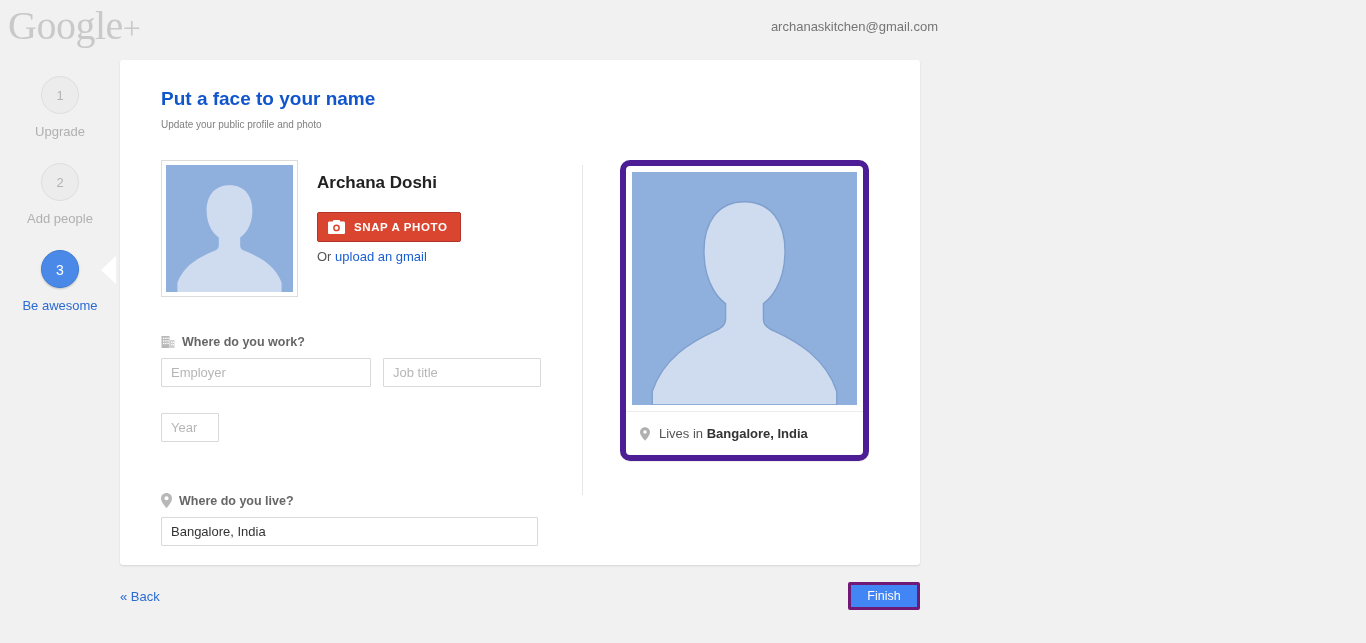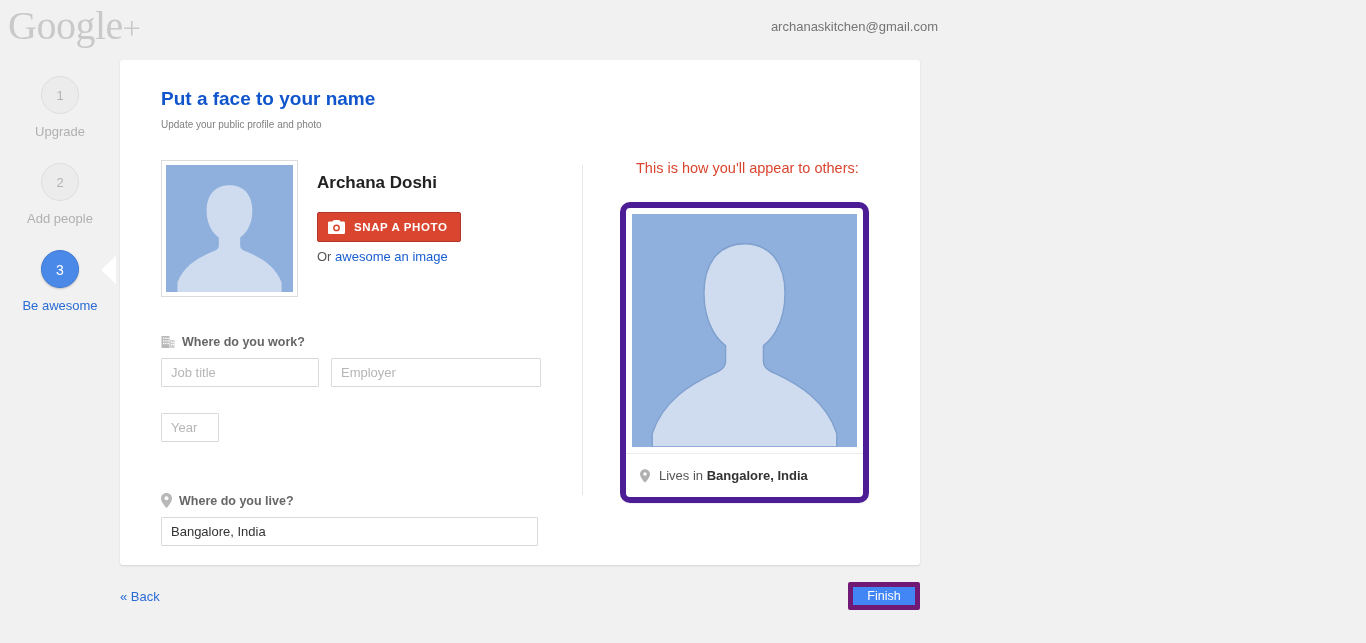--- a/index.html
+++ b/index.html
@@ -140,21 +140,21 @@
   .preview-meta b { color: #333; }
 
   
   .back-link {
     position: absolute; left: 120px; top: 589px;
     font-size: 13px; color: #2b6bd4; text-decoration: none; cursor: pointer;
   }
   .finish-btn {
     position: absolute; left: 848px; top: 582px;
     width: 72px; height: 28px;
-    background: #4285f4; border: 5px solid #701a75; border-radius: 2px;
+    background: #4285f4; border: 3px solid #701a75; border-radius: 2px;
     color: #fff; font-size: 12.5px; font-family: "Liberation Sans", sans-serif;
     cursor: pointer;
   }
   .icn { flex: 0 0 auto; display: inline-block; }
 </style>
 </head>
 <body>
 
 <div id="root">
 
@@ -205,21 +205,21 @@
         <svg width="17" height="14" viewBox="0 0 17 14">
           <path fill="#ffffff" d="M5.6 0l-1 1.6H1.3C.6 1.6 0 2.2 0 2.9v9.8c0 .7.6 1.3 1.3 1.3h14.4c.7 0 1.3-.6 1.3-1.3V2.9c0-.7-.6-1.3-1.3-1.3h-3.3L11.4 0H5.6z"></path>
           <circle cx="8.5" cy="7.9" r="3.4" fill="#d9452f"></circle>
           <circle cx="8.5" cy="7.9" r="1.9" fill="#ffffff"></circle>
         </svg>
         <span>SNAP A PHOTO</span>
       </div>
 
       <div class="or-line">
         <span>Or</span>
-        <a href="#">awesome an image</a>
+        <a href="#">upload an gmail</a>
       </div>
 
       <div class="field-group fg-work">
         <div class="field-label">
           <svg class="icn" width="14" height="14" viewBox="0 0 14 14">
             <rect x="0.5" y="1" width="8" height="12" fill="#b8b8b8"></rect>
             <rect x="9" y="5" width="4.5" height="8" fill="#cfcfcf"></rect>
             <g fill="#ffffff">
               <rect x="2" y="2.6" width="1.4" height="1.4"></rect>
                 <rect x="4.2" y="2.6" width="1.4" height="1.4"></rect>
@@ -232,22 +232,22 @@
                 <rect x="6.4" y="7.8" width="1.4" height="1.4"></rect>
               <rect x="10" y="6.6" width="1.2" height="1.2"></rect>
                 <rect x="11.8" y="6.6" width="1.2" height="1.2"></rect>
               <rect x="10" y="9" width="1.2" height="1.2"></rect>
                 <rect x="11.8" y="9" width="1.2" height="1.2"></rect>
             </g>
           </svg>
           <span>Where do you work?</span>
         </div>
         <div class="inputs-row">
+          <input class="txt w-employer" type="text" placeholder="Employer" style="">
           <input class="txt w-jobtitle" type="text" placeholder="Job title" style="">
-          <input class="txt w-employer" type="text" placeholder="Employer" style="">
         </div>
       </div>
 
       <div class="field-group fg-school">
         <div class="inputs-row">
           <input class="txt w-year" type="text" placeholder="Year" style="">
         </div>
       </div>
 
       <div class="field-group fg-live">
@@ -259,21 +259,20 @@
           <span>Where do you live?</span>
         </div>
         <div class="inputs-row">
           <input class="txt w-live" type="text" value="Bangalore, India" style="">
         </div>
       </div>
 
     </div>
 
     <div class="col-right">
-      <div class="preview-heading">This is how you'll appear to others:</div>
 
       <div class="preview-card">
         <div class="preview-photo-wrap">
           <svg class="preview-photo" viewBox="0 0 100 94" preserveAspectRatio="none">
             <rect x="0" y="0" width="100" height="94" fill="#8fb0dd"></rect>
             <path fill="#cfdcf0" stroke="#7f9fcd" stroke-width="0.6" d="M50 12c-12 0-18 8.5-18 20 0 6 1.4 11 4 15.2 1.6 2.6 3.6 4.6 5.6 5.9v6.2c0 2.4-1.6 3.6-5.4 5.1C26.5 68.5 14 75 9 88.5V94h82v-5.5C86 75 73.5 68.5 63.8 64.4c-3.8-1.5-5.4-2.7-5.4-5.1v-6.2c2-1.3 4-3.3 5.6-5.9 2.6-4.2 4-9.2 4-15.2 0-11.5-6-20-18-20z"></path>
           </svg>
         </div>
         <div class="preview-meta">
           <svg width="10" height="14" viewBox="0 0 11 15">

